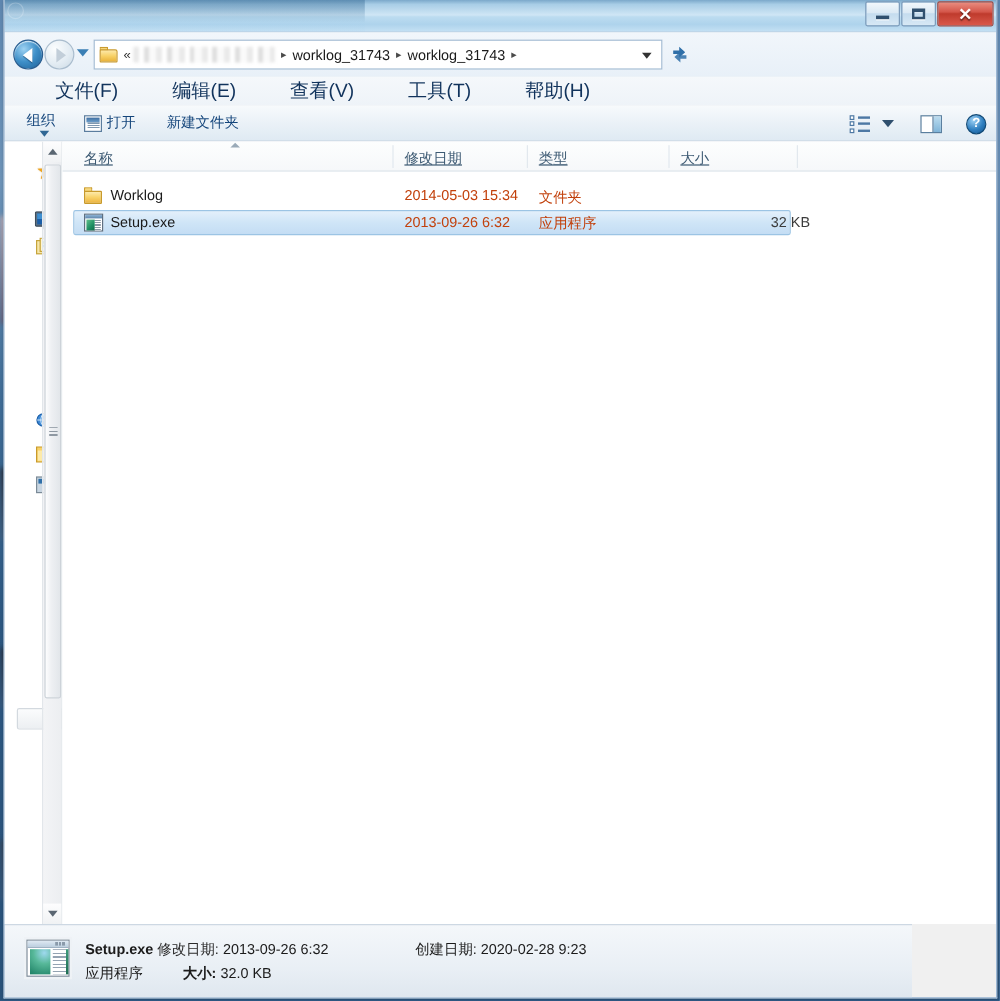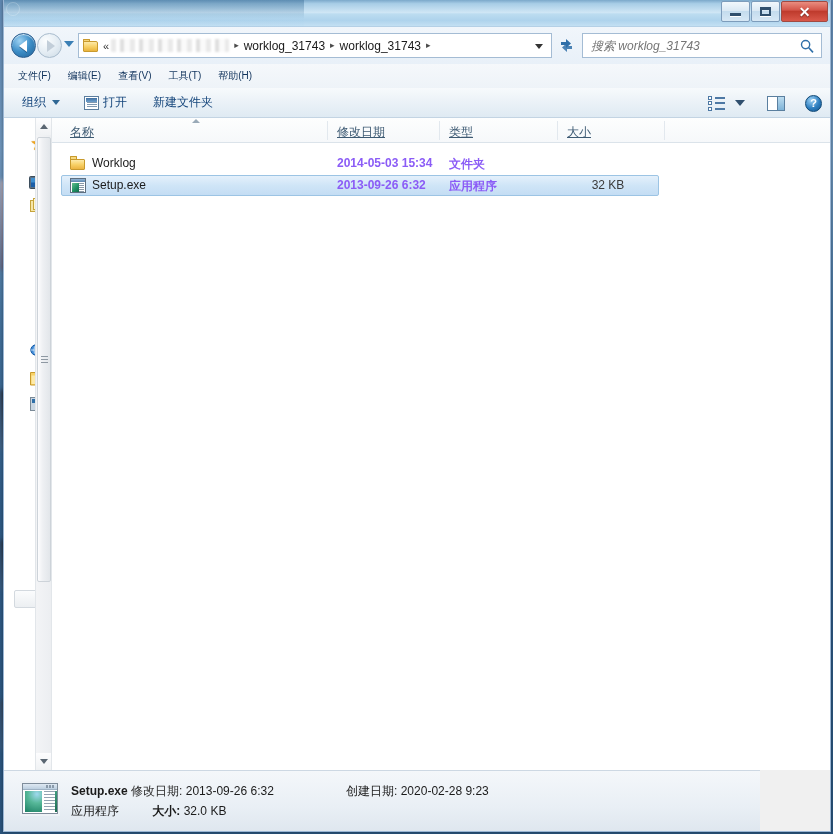--- a/index.html
+++ b/index.html
@@ -289,24 +289,25 @@
     position: absolute;
     left: 0; top: 64px;
     width: 826px; height: 24px;
     background: linear-gradient(180deg, #f5f8fb 0%, #eef3f8 100%);
     display: flex;
     align-items: center;
     padding-left: 14px;
     box-sizing: border-box;
   }
   #menubar .mi {
-    font-size: 10px;
+    font-size: 16px;
     color: #11335c;
     margin-right: 17px;
     white-space: nowrap;
+    margin-left: 28px;
   }
 
   
   #cmdbar {
     position: absolute;
     left: 0; top: 88px;
     width: 826px; height: 30px;
     background: linear-gradient(180deg, #f7fafc 0%, #eaf1f7 52%, #dfeaf3 100%);
     border-bottom: 1px solid #c3d4e3;
     box-sizing: border-box;
@@ -314,21 +315,21 @@
     align-items: center;
     padding-left: 18px;
   }
   #cmdbar .cb {
     font-size: 12px;
     color: #14457b;
     display: flex;
     align-items: center;
     white-space: nowrap;
   }
-  #cmdbar .organize { margin-right: 24px; }
+  #cmdbar .organize { margin-right: 24px; flex-direction: column; }
   #cmdbar .organize .caret {
     width: 0; height: 0;
     border-left: 4px solid transparent;
     border-right: 4px solid transparent;
     border-top: 5px solid #2f6794;
     margin-left: 6px;
   }
   #cmdbar .openbtn { margin-right: 26px; justify-content: center; }
   #cmdbar .openicon {
     width: 15px; height: 14px;
@@ -530,22 +531,21 @@
     width: 778px;
   }
   .row .cell {
     position: absolute;
     top: 3px;
     font-size: 12px;
     color: #1b1b1b;
     white-space: nowrap;
   }
   .row .cell.date, .row .cell.type {
-    color: #8b5cf6;
-    font-weight: bold;
+    color: #c2410c;
   }
   .row .cell.size {
     color: #3b3b3b;
     text-align: right;
   }
   .row.selected .selbg {
     position: absolute;
     left: 9px; top: 0;
     width: 598px; height: 21px;
     background: linear-gradient(180deg, #e4f0fb 0%, #cfe5f7 50%, #c4ddf4 100%);
@@ -721,27 +721,20 @@
       <div id="bc-dropdown"></div>
     </div>
 
     <div id="refreshbtn">
       <svg width="17" height="15" viewBox="0 0 17 15">
         <path d="M3 4 L8 4 L8 1 L13 5.5 L8 10 L8 7 L3 7 Z" fill="#2f6fa8"></path>
         <path d="M14 11 L9 11 L9 14 L4 9.5 L9 5 L9 8 L14 8 Z" fill="#2f6fa8" opacity="0.85"></path>
       </svg>
     </div>
 
-    <div id="searchbox">
-      <input type="text" placeholder="搜索 worklog_31743" style="">
-      <svg class="mag" viewBox="0 0 14 14">
-        <circle cx="5.6" cy="5.6" r="4.1" fill="none" stroke="#2f6fa8" stroke-width="1.4"></circle>
-        <line x1="8.8" y1="8.8" x2="13" y2="13.4" stroke="#2f6fa8" stroke-width="1.6"></line>
-      </svg>
-    </div>
   </div>
 
   <div id="menubar">
     <span class="mi">文件(F)</span>
     <span class="mi">编辑(E)</span>
     <span class="mi">查看(V)</span>
     <span class="mi">工具(T)</span>
     <span class="mi">帮助(H)</span>
   </div>
 
@@ -868,21 +861,21 @@
       <div class="row selected" style="top:57px">
         <div class="selbg"></div>
         <div class="ficon icon-exe">
           <div class="tbar"></div>
             <div class="green"></div>
             <div class="lines"></div>
         </div>
         <span class="cell" style="left:40px">Setup.exe</span>
         <span class="cell date" style="left:285px">2013-09-26 6:32</span>
         <span class="cell type" style="left:397px">应用程序</span>
-        <span class="cell size" style="left:515px;width:82px;text-align:center">32 KB</span>
+        <span class="cell size" style="left:541px;width:82px;text-align:right">32 KB</span>
       </div>
 
     </div>
   </div>
 
   <div id="statuspane">
     <div class="bigicon">
       <div class="tbar"></div>
         <div class="tdots"></div>
       <div class="green"></div>

